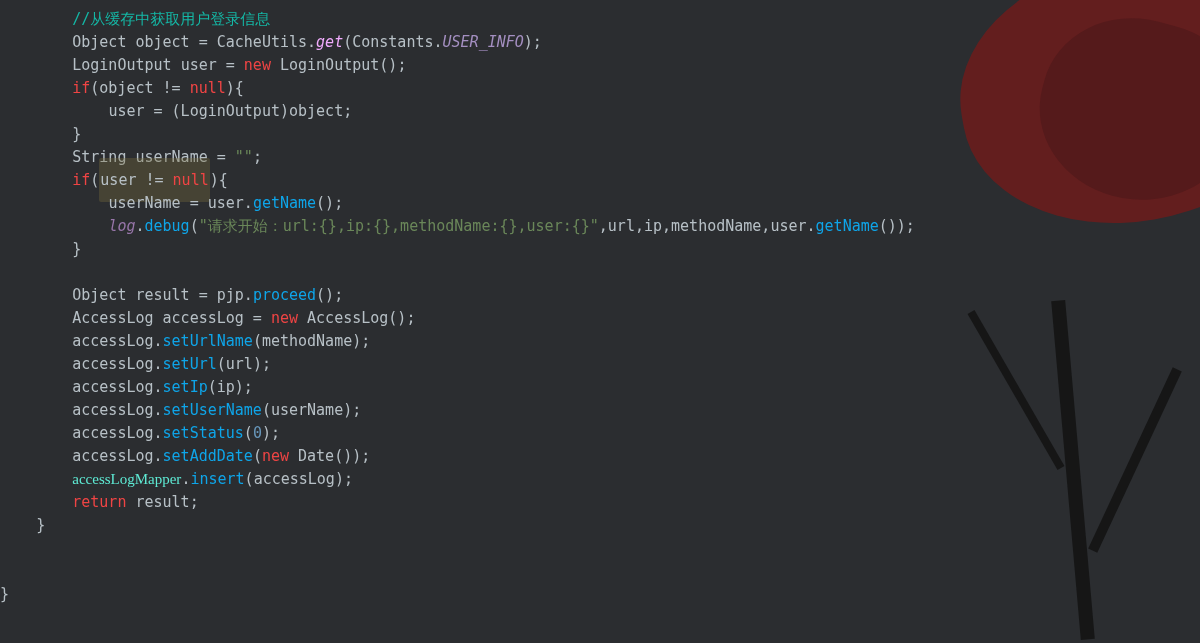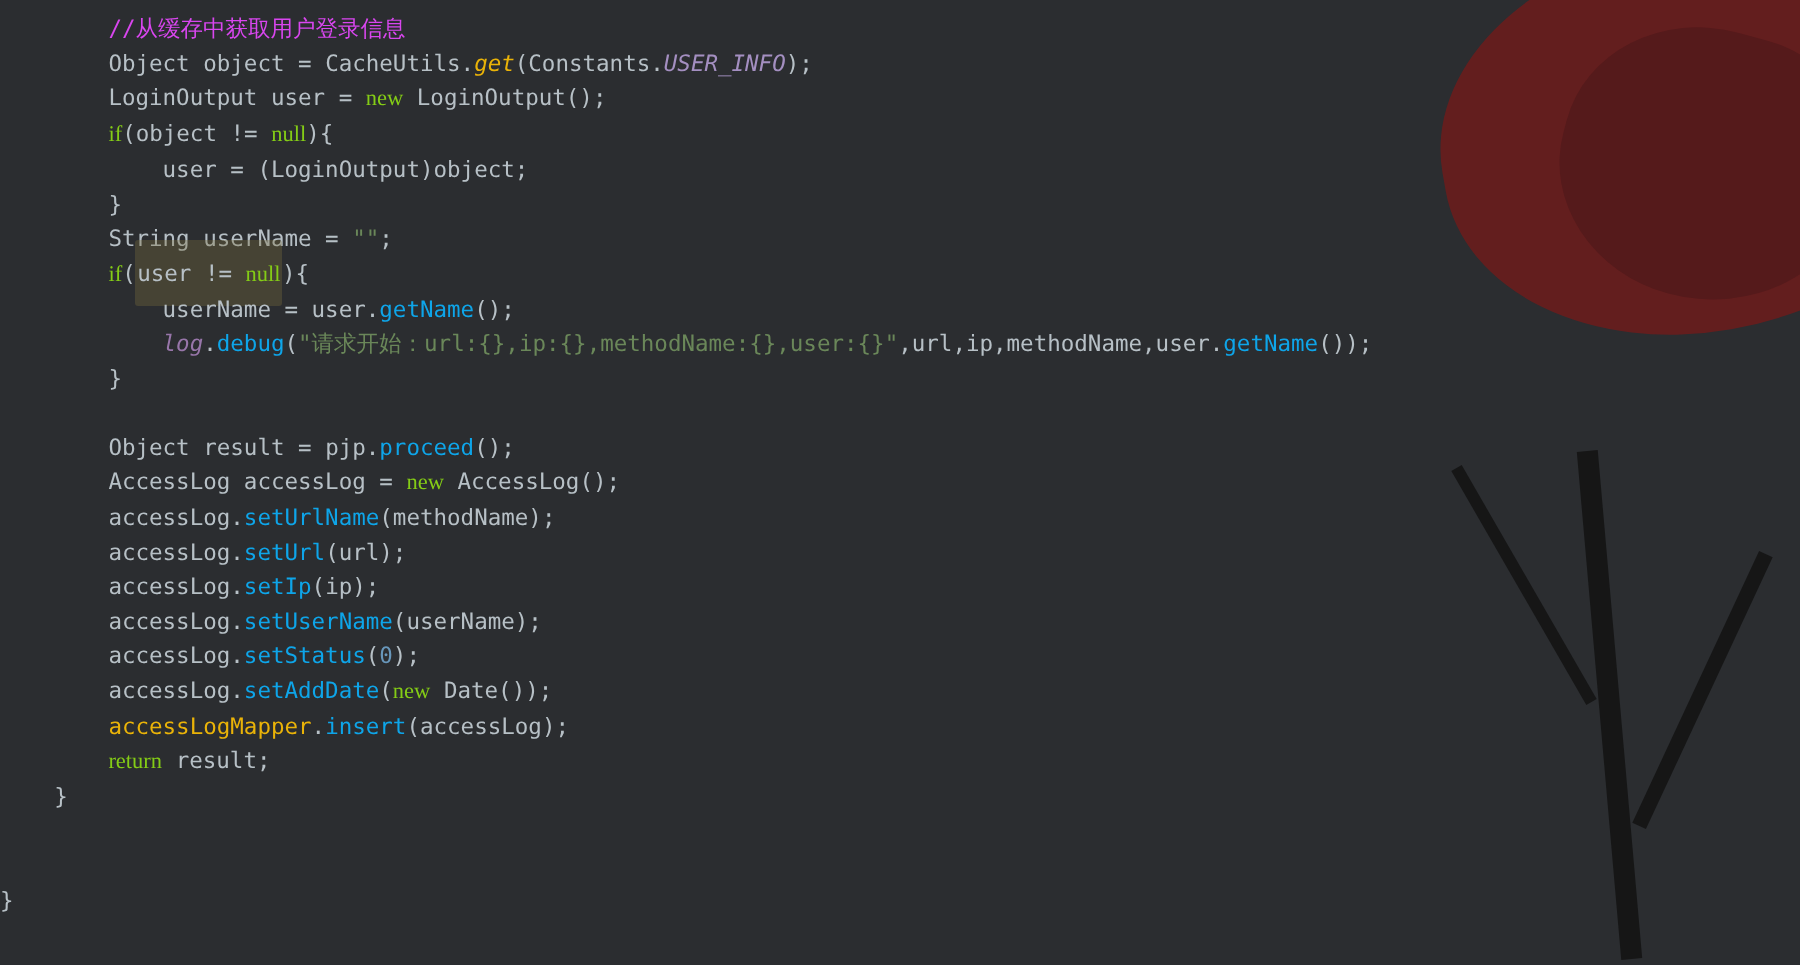--- a/index.html
+++ b/index.html
@@ -15,30 +15,30 @@
     overflow: hidden;
     position: relative;
   }
   pre.code {
     margin: 0;
     padding: 8px 0 0 0;
     white-space: pre;
     position: relative;
     z-index: 2;
   }
-  .c-comment { color: #d946ef; }
-  .c-keyword { color: #84cc16; font-family: Liberation Serif, serif; }
+  .c-comment { color: #14b8a6; }
+  .c-keyword { color: #ef4444; }
   .c-type    { color: #b7c0c6; }
   .c-varund  { text-underline-offset: 2px; }
   .c-method  { color: #0ea5e9; }
-  .c-methodi { color: #eab308; font-style: italic; text-align: right; }
+  .c-methodi { color: #f0abfc; font-style: italic; text-align: right; }
   .c-static  { color: #a48fc1; font-style: italic; }
   .c-string  { color: #6a8759; }
   .c-num     { color: #6897bb; }
-  .c-field   { color: #eab308; }
+  .c-field   { color: #5eead4; font-family: Liberation Serif, serif; }
   .c-fieldi  { color: #9876aa; font-style: italic; }
   .hl        { background: rgba(120,110,60,0.35); border-radius: 2px; padding: 13px 1px; }
 
   
   .bg-art {
     position: absolute;
     top: 0; right: 0;
     width: 380px;
     height: 643px;
     pointer-events: none;

